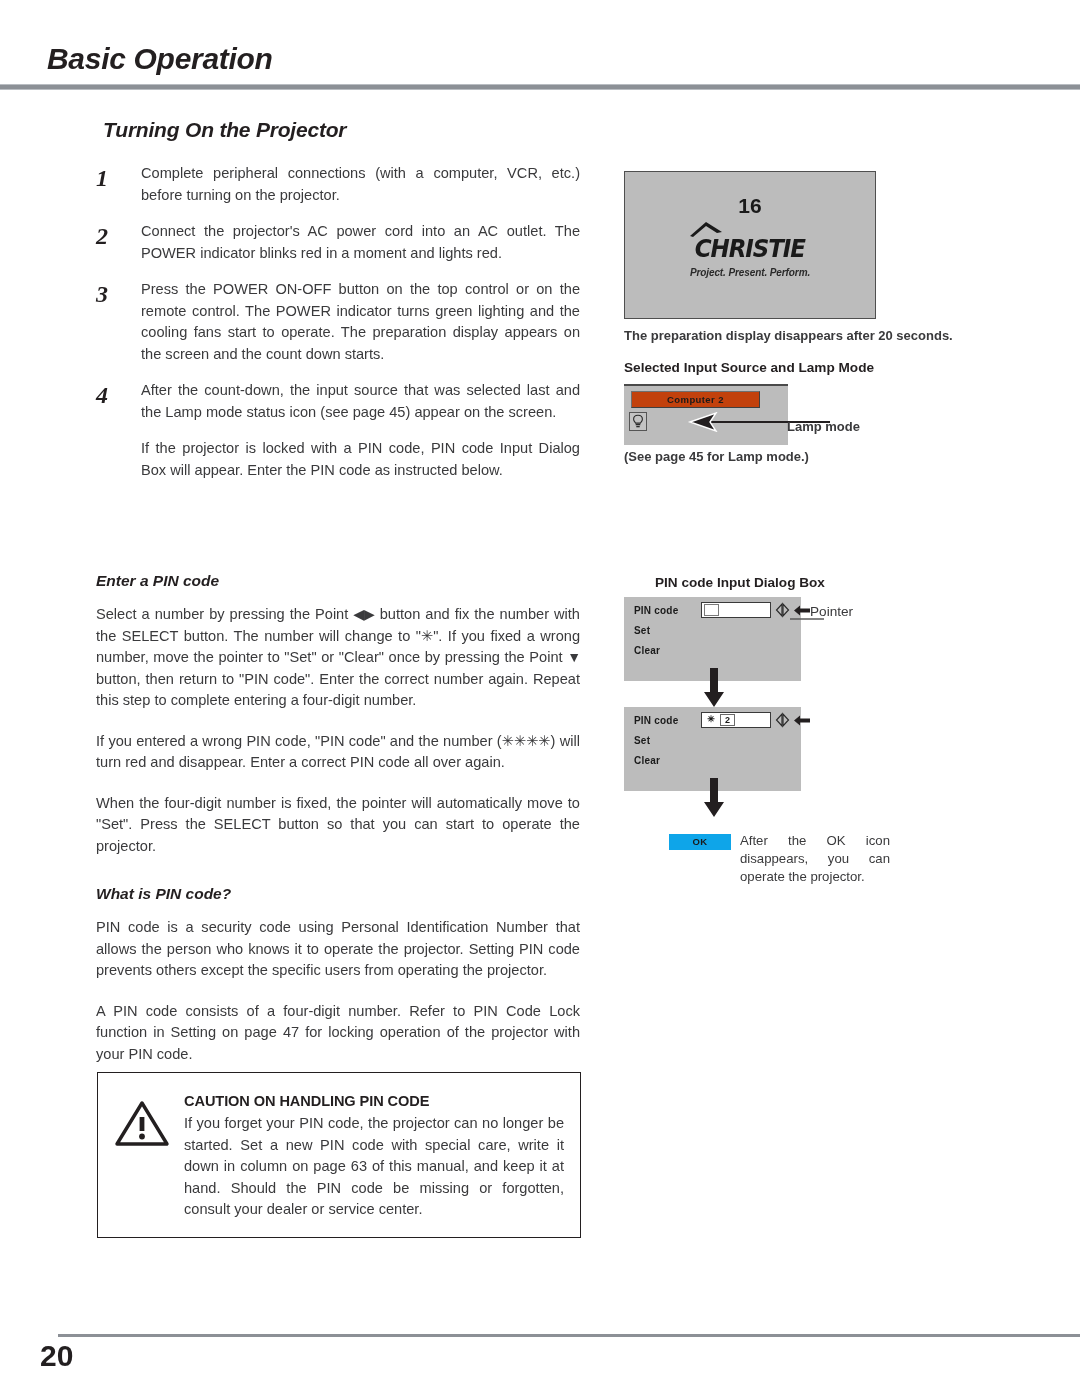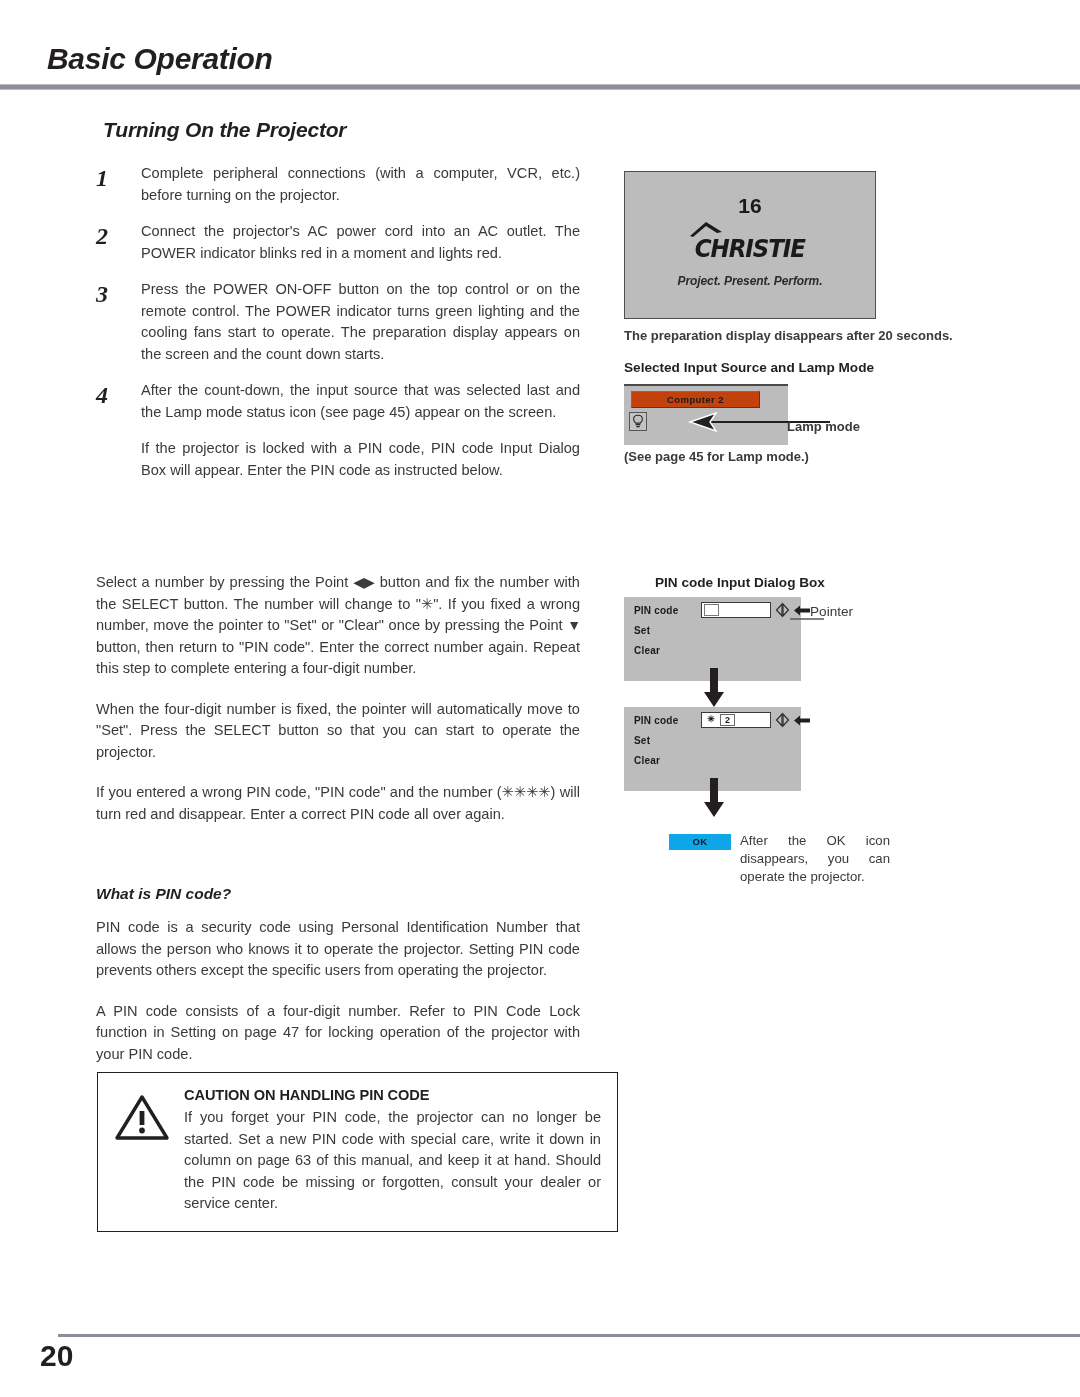--- a/index.html
+++ b/index.html
@@ -109,24 +109,24 @@
   .arrow-glyph { font-size: 14px; letter-spacing: -1px; }
 
   #enter-pin-block { position: absolute; left: 96px; top: 572px; width: 484px; }
   #what-pin-block  { position: absolute; left: 96px; top: 885px; width: 484px; }
 
   
   .caution-box {
     position: absolute;
     left: 97px;
     top: 1072px;
-    width: 521px;
+    width: 484px;
     box-sizing: border-box;
     border: 1.5px solid #231f20;
-    padding: 14px 16px 16px 16px;
+    padding: 20px 16px 16px 16px;
     display: flex;
     gap: 14px;
   }
   .caution-icon {
     flex: 0 0 56px;
     padding-top: 6px;
   }
   .caution-body { flex: 1 1 auto; }
   .caution-title {
     font-size: 14.6px;
@@ -180,22 +180,22 @@
   }
   .christie-peak {
     position: absolute;
     left: 64px;
     top: -13px;
     width: 34px;
     height: 16px;
   }
   .christie-tag {
     display: block;
-    margin-top: 11px;
-    font-size: 12px;
+    margin-top: 4px;
+    font-size: 10px;
     font-weight: bold;
     font-style: italic;
     color: #2a2a2a;
     letter-spacing: -0.1px;
   }
   .caption-plain {
     position: absolute;
     font-size: 13px;
     color: #3a3a3c;
     line-height: 18px;
@@ -392,25 +392,26 @@
 
   <div class="step">
     <div class="step-num">4</div>
     <div class="step-text">After the count-down, the input source that was selected last and the Lamp mode status icon (see page 45) appear on the screen.</div>
   </div>
 
   <p class="body-para">If the projector is locked with a PIN code, PIN code Input Dialog Box will appear.  Enter the PIN code as instructed below.</p>
 </div>
 
 <div id="enter-pin-block">
+  <div class="subhead">Enter a PIN code</div>
 
   <p class="left-para"><span>Select a number by pressing the Point </span><span class="arrow-glyph">◀▶</span><span> button and fix the number with the SELECT button.  The number will change to "✳".  If you fixed a wrong number, move the pointer to "Set" or "Clear" once by pressing the Point </span><span class="arrow-glyph">▼</span><span> button, then return to "PIN code".  Enter the correct number again. Repeat this step to complete entering a four-digit number.</span></p>
 
+  <p class="left-para">If you entered a wrong PIN code, "PIN code" and the number (✳✳✳✳) will turn red and disappear.  Enter a correct PIN code all over again.</p>
   <p class="left-para">When the four-digit number is fixed, the pointer will automatically move to "Set".  Press the SELECT button so that you can start to operate the projector.</p>
-  <p class="left-para">If you entered a wrong PIN code, "PIN code" and the number (✳✳✳✳) will turn red and disappear.  Enter a correct PIN code all over again.</p>
 </div>
 
 <div id="what-pin-block">
   <div class="subhead">What is PIN code?</div>
   <p class="left-para">PIN code is a security code using Personal Identification Number that allows the person who knows it to operate the projector.  Setting PIN code prevents others except the specific users from operating the projector.</p>
   <p class="left-para">A PIN code consists of a four-digit number.  Refer to PIN Code Lock function in Setting on page 47 for locking operation of the projector with your PIN code.</p>
 </div>
 
 <div class="caution-box">
   <div class="caution-icon">

